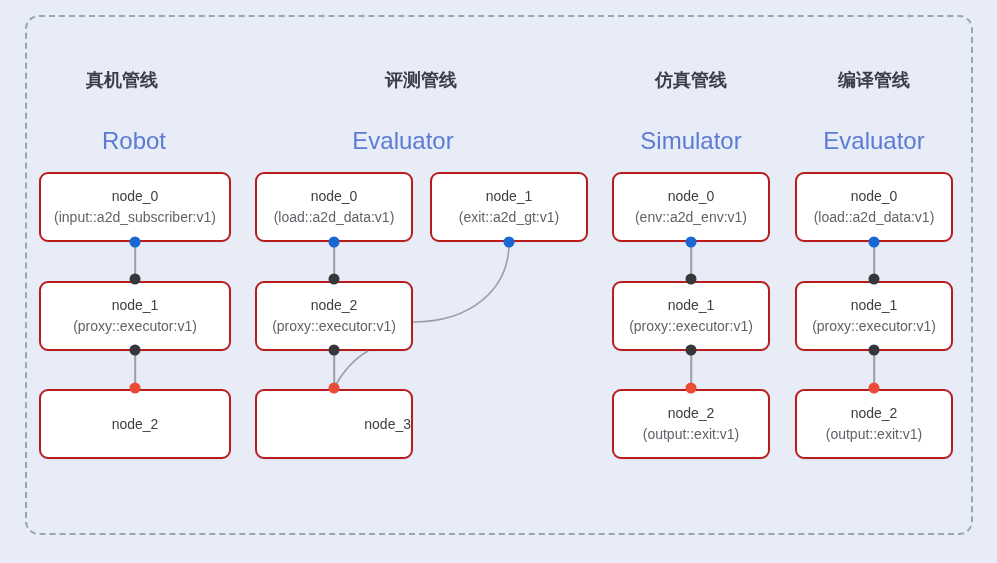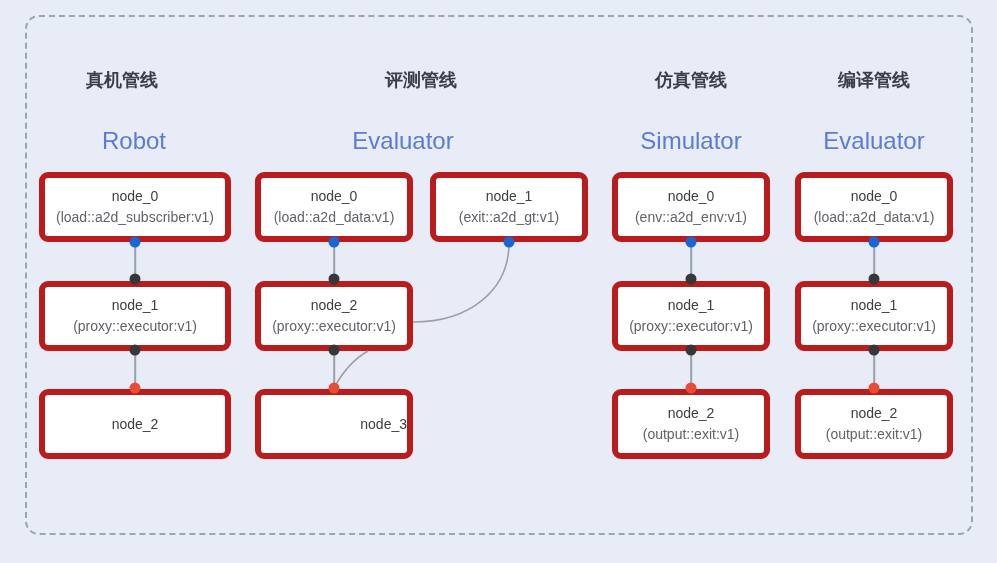--- a/index.html
+++ b/index.html
@@ -35,21 +35,21 @@
     text-align:center;
     font-size:24px;
     color:#5b7bd5;
     white-space:nowrap;
     transform:translateX(-50%);
   }
 
   .node-box{
     position:absolute;
     background:#ffffff;
-    border:6px solid #b91c1c;
+    border:2px solid #b91c1c;
     border-radius:9px;
     box-sizing:border-box;
     display:flex;
     flex-direction:column;
     align-items:center;
     justify-content:center;
     box-shadow:0 1px 2px rgba(40,50,80,0.05);
   }
   .node-name{
     font-size:14px;
@@ -108,21 +108,21 @@
       <div class="edge" style="left: 691px; top: 242px; height: 39px;"></div>
       <div class="edge" style="left: 691px; top: 351px; height: 38px;"></div>
       <div class="edge" style="left: 874px; top: 242px; height: 39px;"></div>
       <div class="edge" style="left: 874px; top: 351px; height: 38px;"></div>
     </div>
   <div id="columns-layer">
       <div class="col-title" style="left: 122px; top: 68px;">真机管线</div>
       <div class="col-sub" style="left: 134px; top: 127px;">Robot</div>
       <div class="node-box" style="left: 39px; top: 172px; width: 192px; height: 70px;">
         <div class="node-name">node_0</div>
-        <div class="node-type">(load::a2d_subscriber:v1)</div>
+        <div class="node-type">(input::a2d_subscriber:v1)</div>
       </div>
       <div class="node-box" style="left: 39px; top: 281px; width: 192px; height: 70px;">
         <div class="node-name">node_1</div>
         <div class="node-type">(proxy::executor:v1)</div>
       </div>
       <div class="node-box" style="left: 39px; top: 389px; width: 192px; height: 70px;">
         <div class="node-name">node_2</div>
       </div>
       <div class="col-title" style="left: 421px; top: 68px;">评测管线</div>
       <div class="col-sub" style="left: 403px; top: 127px;">Evaluator</div>

